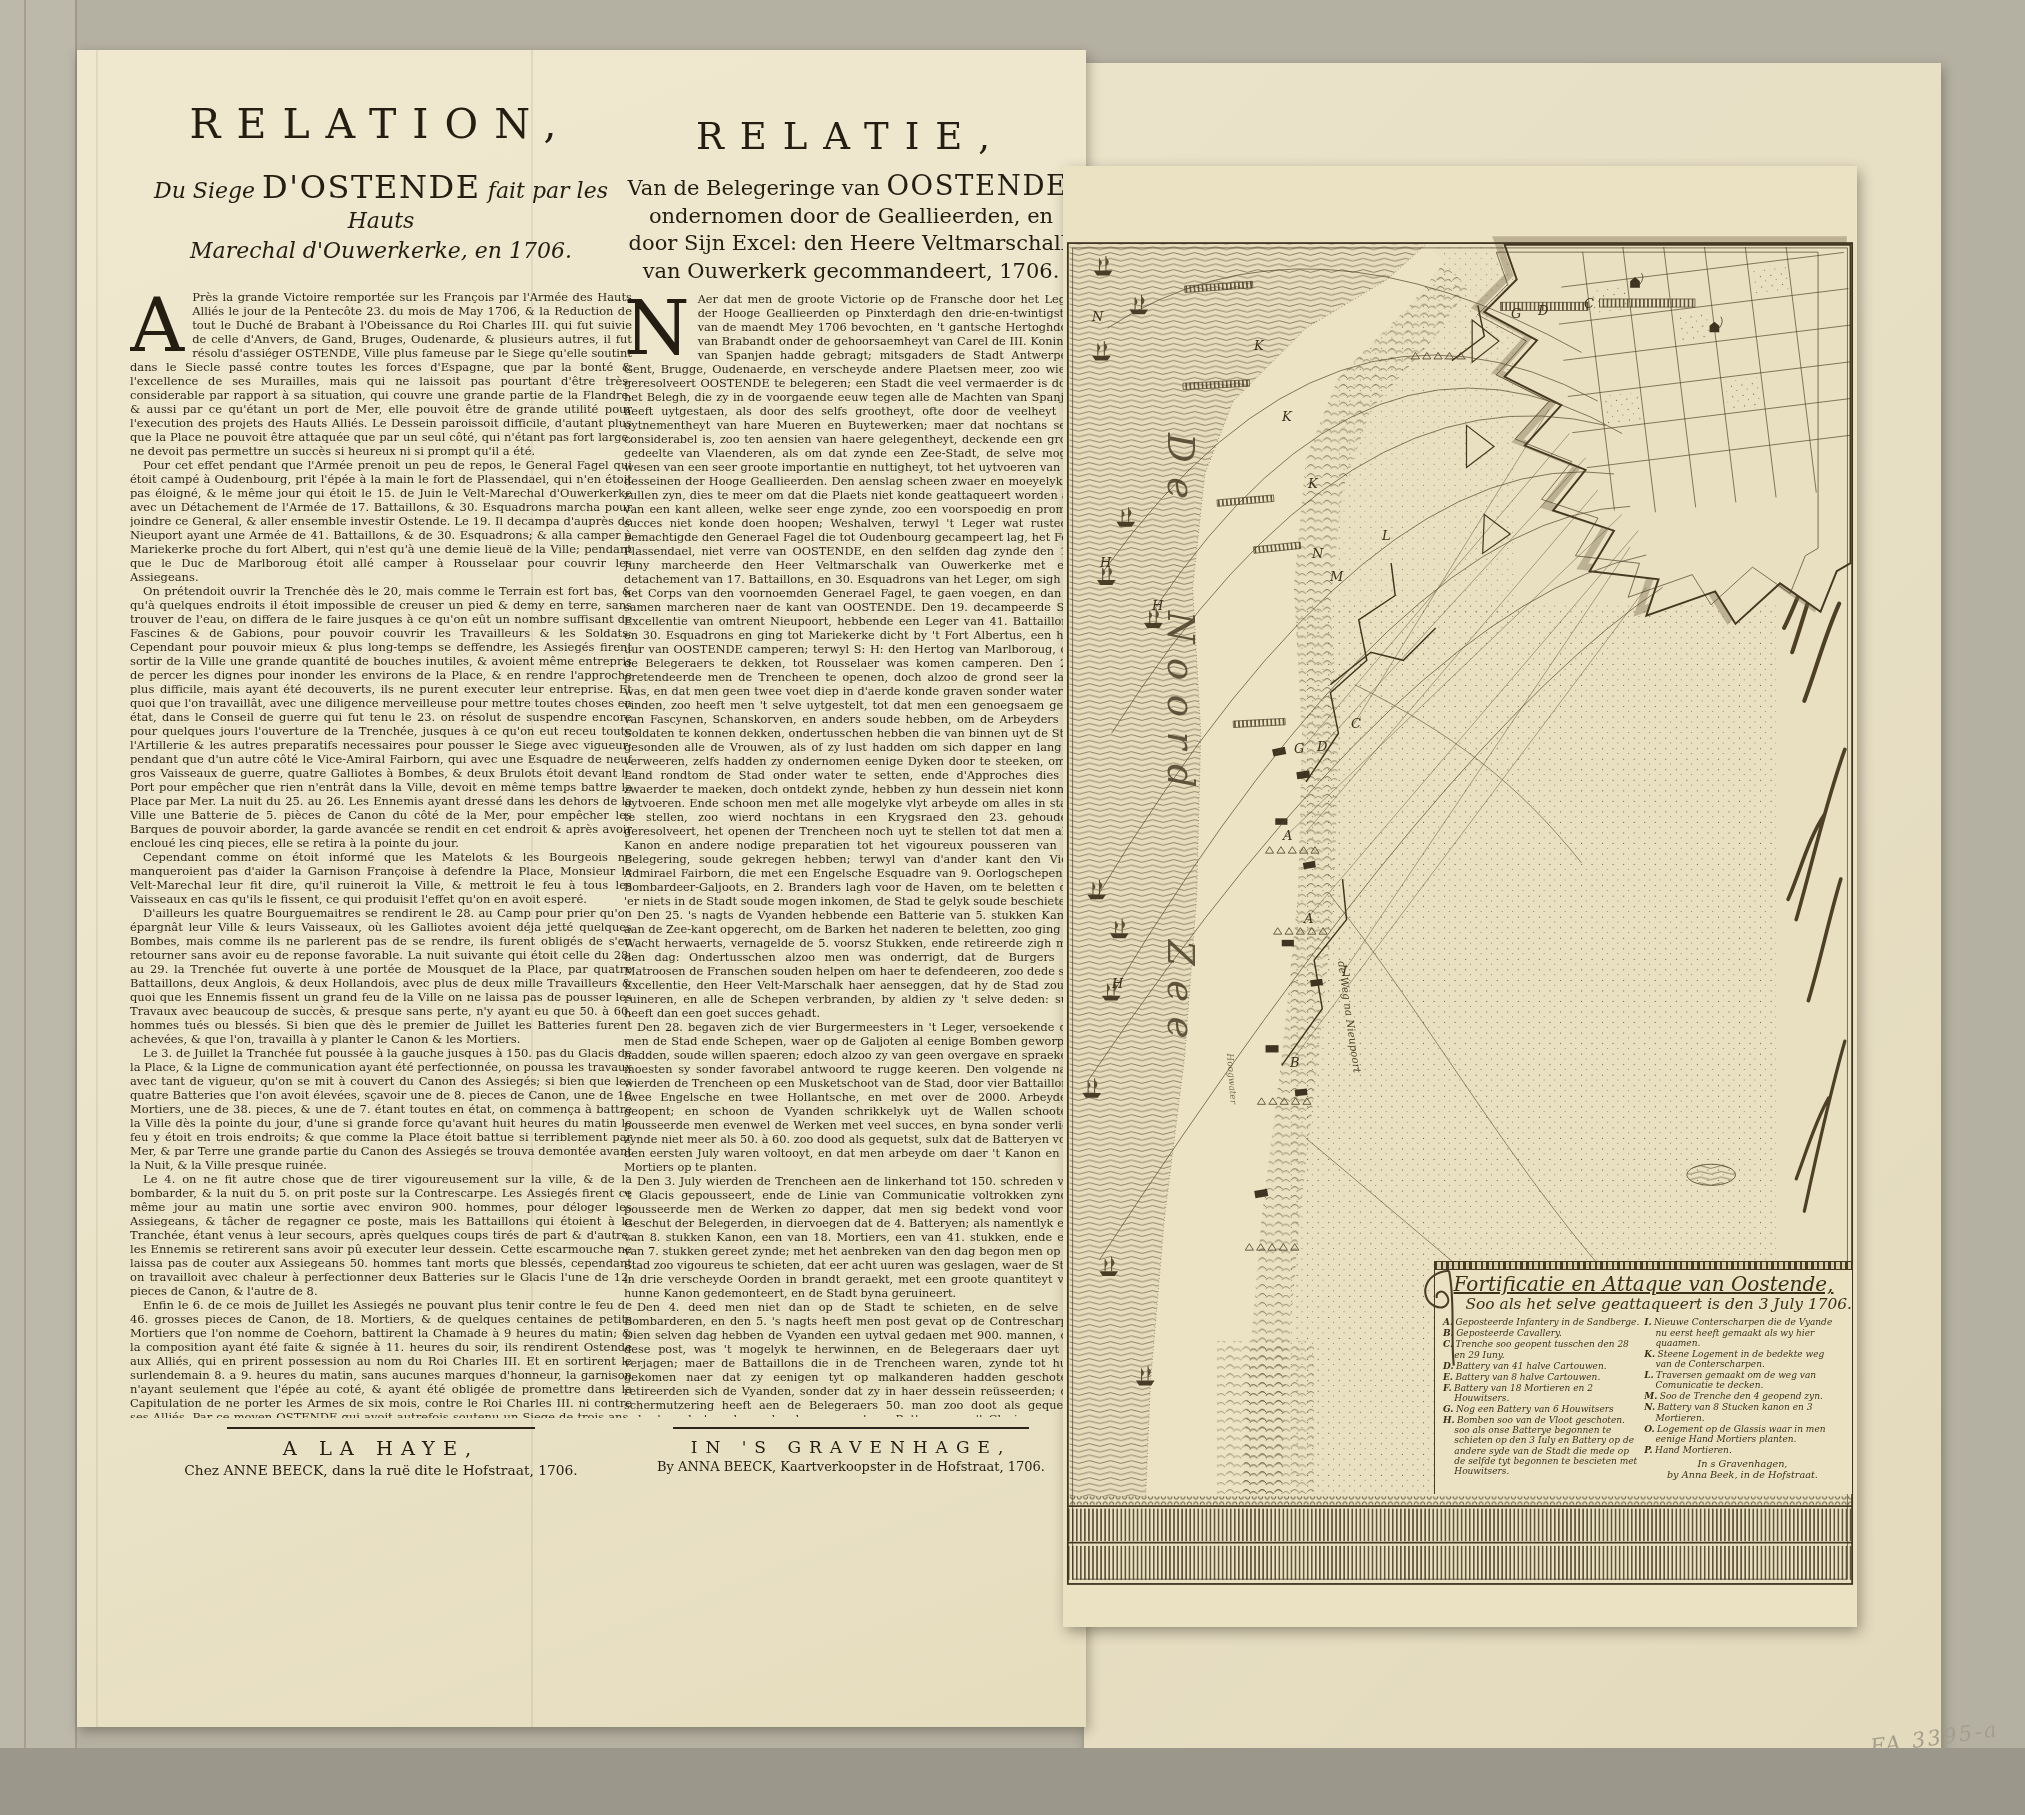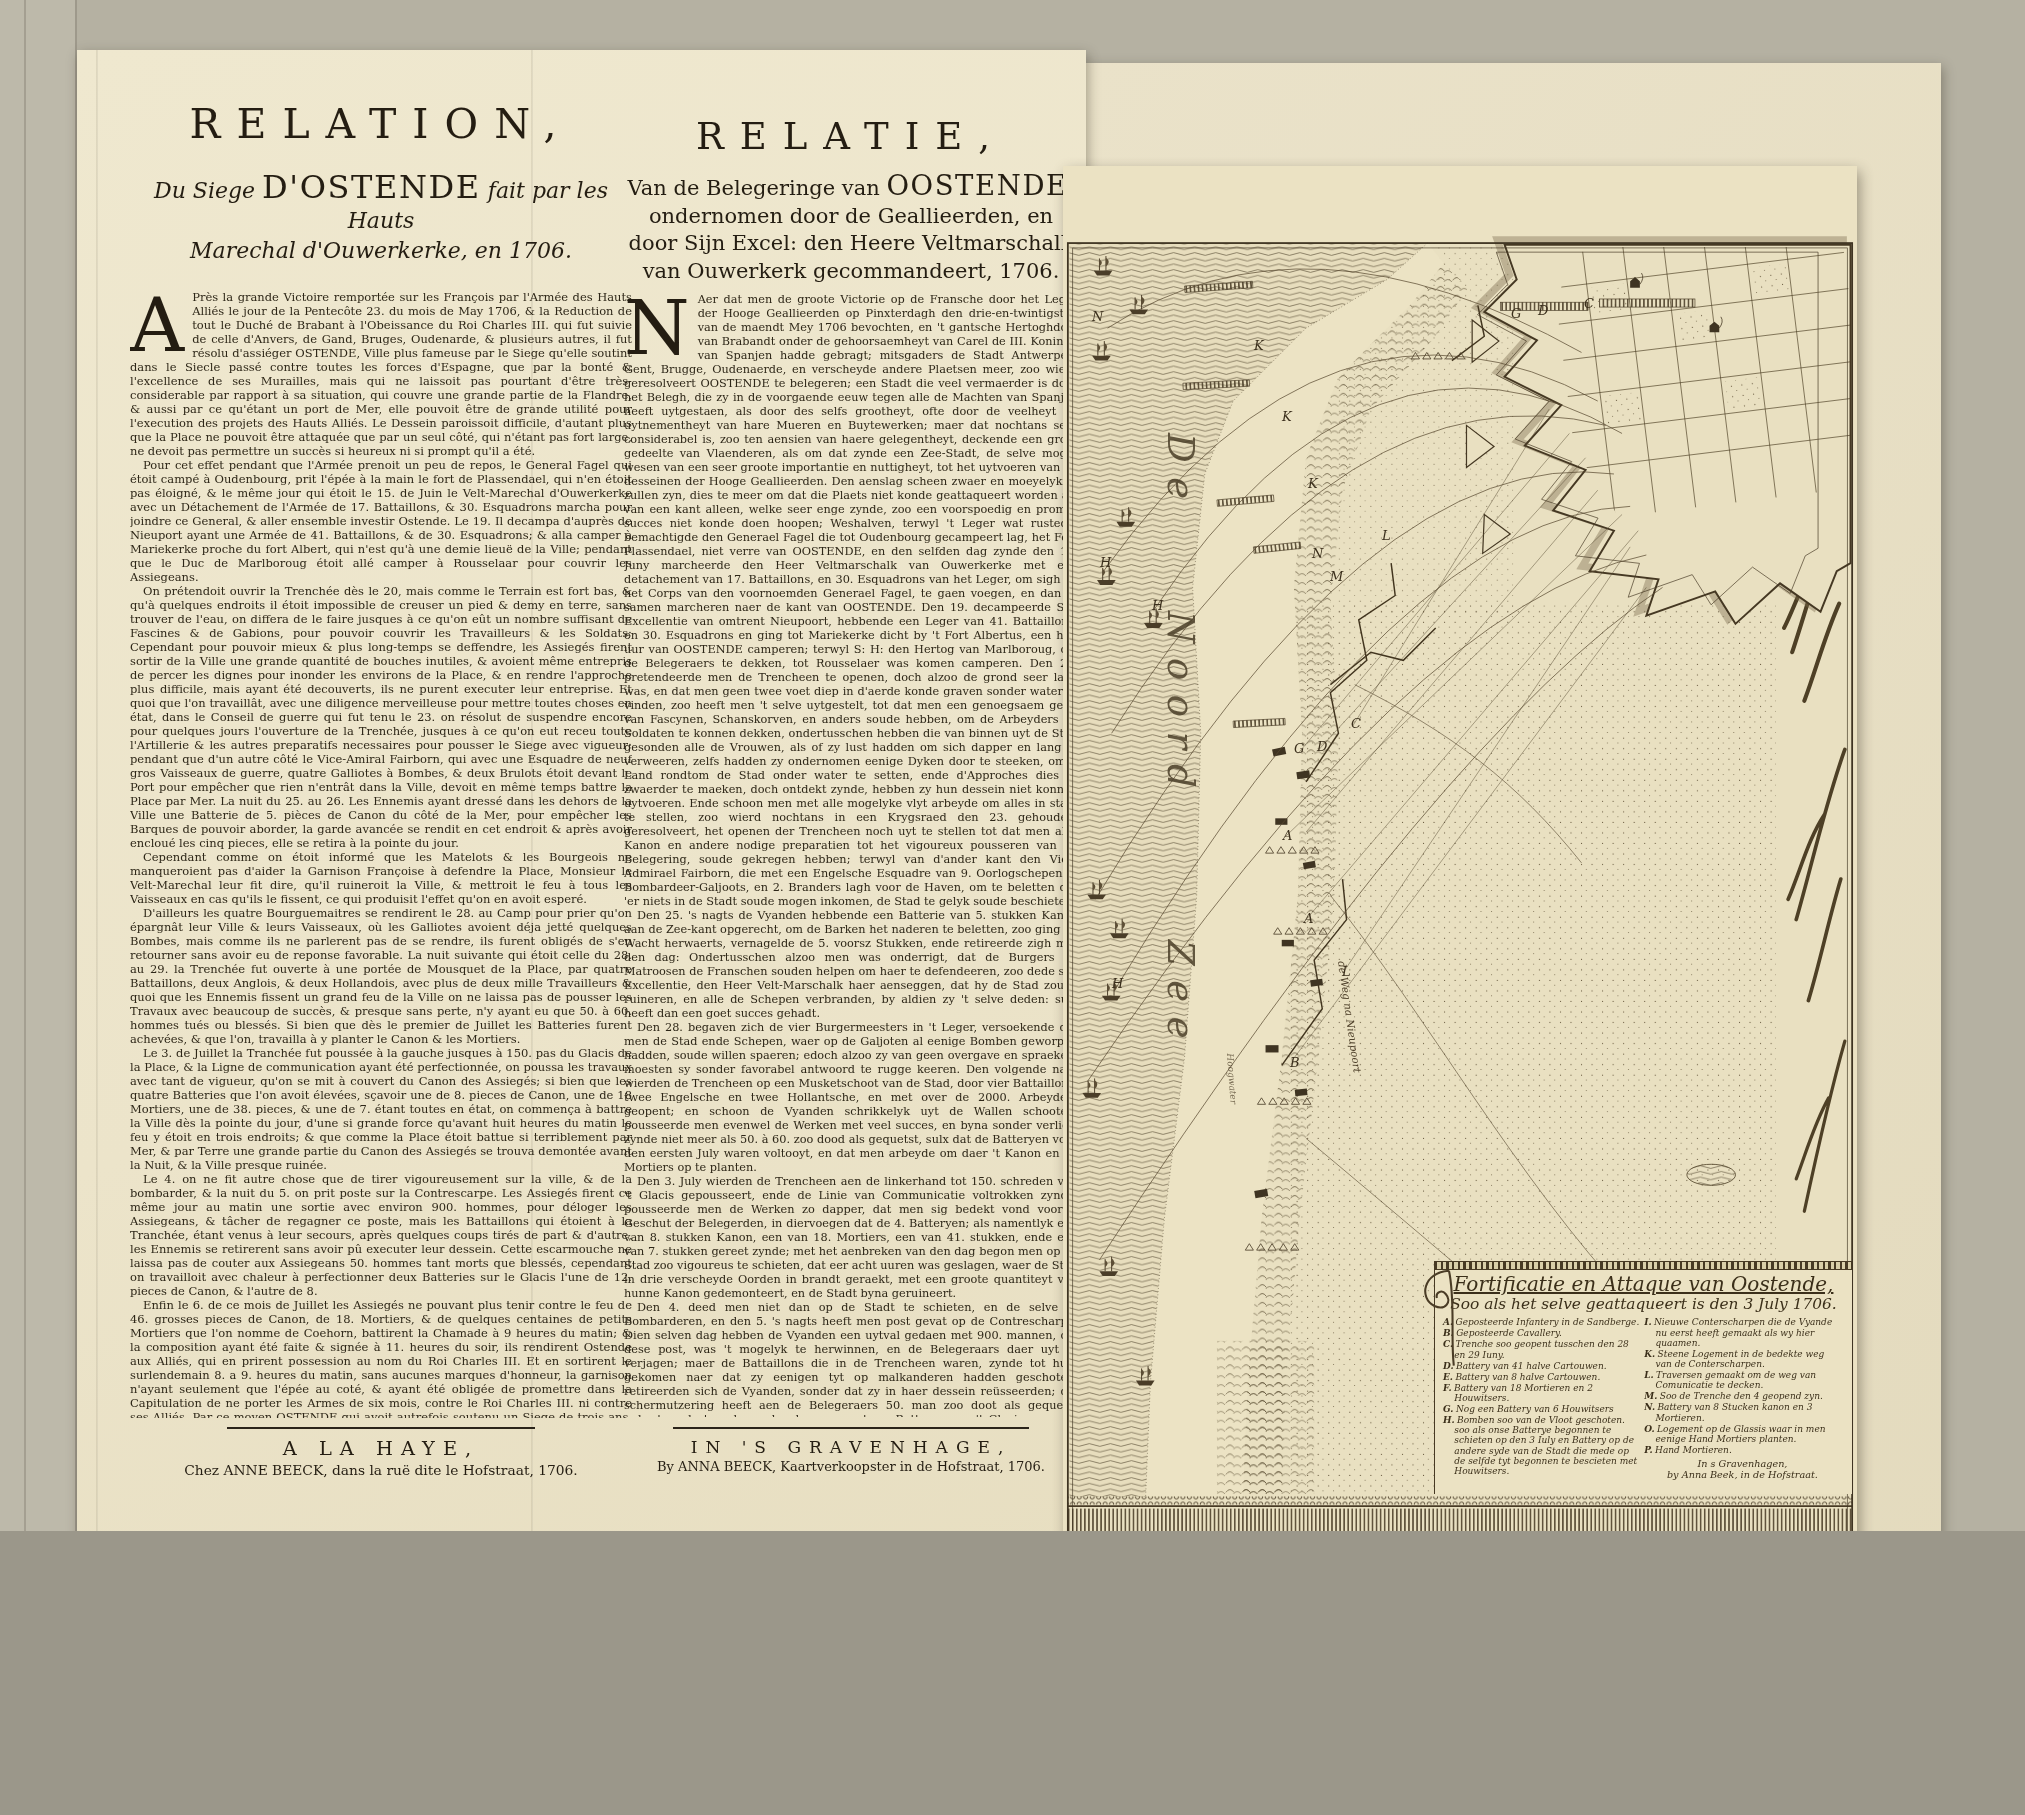--- a/index.html
+++ b/index.html
@@ -1,16 +1,16 @@
 <!DOCTYPE html>
 <html style="font-size:13px"><head>
 <meta charset="utf-8">
 <style>
   html,body{margin:0;padding:0;background:#9b978a;}
-  #scan{position:relative;width:2025px;height:1531px;background:#b5b1a2;overflow:hidden;
+  #scan{position:relative;width:2025px;height:1748px;background:#b5b1a2;overflow:hidden;
         font-family:"DejaVu Serif","Liberation Serif",serif;color:#2e2718;}
   
   .mat-line{position:absolute;top:0;bottom:0;width:1.6px;background:rgba(90,85,70,.25);}
   .mat-strip{position:absolute;left:0;top:0;bottom:0;width:75px;background:#bdb9aa;}
   
   .sheet{position:absolute;box-shadow:2.4px 4px 11.3px rgba(50,45,30,.38);}
   #backing-sheet{left:1084px;top:63px;width:857px;height:1716px;background:linear-gradient(135deg,#eae2c9,#e3dabd);}
   #text-sheet{left:77px;top:50px;width:1009px;height:1677px;background:linear-gradient(160deg,#efe8cf 0%,#ece4ca 55%,#e6ddbf 100%);}
   #map-sheet{left:1063px;top:166px;width:794px;height:1461px;background:#ebe2c3;box-shadow:3.2px 4.9px 13px rgba(50,45,30,.45);}
   .crease{position:absolute;top:0;bottom:0;width:2.4px;background:linear-gradient(90deg,rgba(120,110,85,.0),rgba(120,110,85,.28),rgba(255,255,245,.25));}
@@ -37,21 +37,21 @@
              font-style:italic;font-size:37px;letter-spacing:14.6px;color:rgba(74,62,40,.85);display:flex;}
   .sea-word{display:block;}
   .gap1{margin-top:97px;} .gap2{margin-top:138px;}
   .rot-label{position:absolute;font-style:italic;color:#50422c;transform-origin:left top;}
   .m-letter{position:absolute;font-style:italic;font-size:13px;color:#3b2f1c;}
   
   #cartouche{position:absolute;left:371px;top:1095px;width:418px;height:233px;background:#ebe2c3;
              border-left:1.2px solid #473a24;box-sizing:border-box;}
   .chain{height:7.3px;background:repeating-linear-gradient(90deg,#473a24 0 2.4px,#d9cfa9 2.4px 5.7px);border-top:1.2px solid #473a24;border-bottom:1.2px solid #473a24;}
   .cart-title{font-style:italic;text-align:center;font-size:20px;color:#3b2f1a;margin-top:3.2px;line-height:23px;text-decoration:underline;}
-  .cart-sub{font-style:italic;text-align:center;font-size:15.4px;color:#3b2f1a;line-height:17px;}
+  .cart-sub{font-style:italic;text-align:right;font-size:15.4px;color:#3b2f1a;line-height:17px;}
   .legend{display:flex;margin-top:4px;padding:0 6.5px 0 8px;font-style:italic;font-size:9px;line-height:10.2px;color:#3b2f1a;}
   .lg-col{width:50%;padding-right:4.9px;}
   .lg-item{padding-left:11.3px;text-indent:-11.3px;margin-bottom:0.8px;}
   .lg-letter{font-weight:bold;padding-right:2.4px;}
   .cart-imprint{text-align:center;font-style:italic;font-size:9.7px;line-height:11.3px;color:#3b2f1a;margin-top:3.2px;}
   #scroll-icon{position:absolute;left:-23px;top:3.2px;}
   
   .pencil{position:absolute;font-style:italic;font-family:"DejaVu Serif","Liberation Serif",serif;}
   #pencil-left{left:4.9px;top:1779px;font-size:27px;color:#6e6a61;transform:rotate(-2deg);letter-spacing:1.6px;}
   #pencil-right{left:1870px;top:1726px;font-size:21px;color:#a49d8d;transform:rotate(-8deg);letter-spacing:2.4px;}

